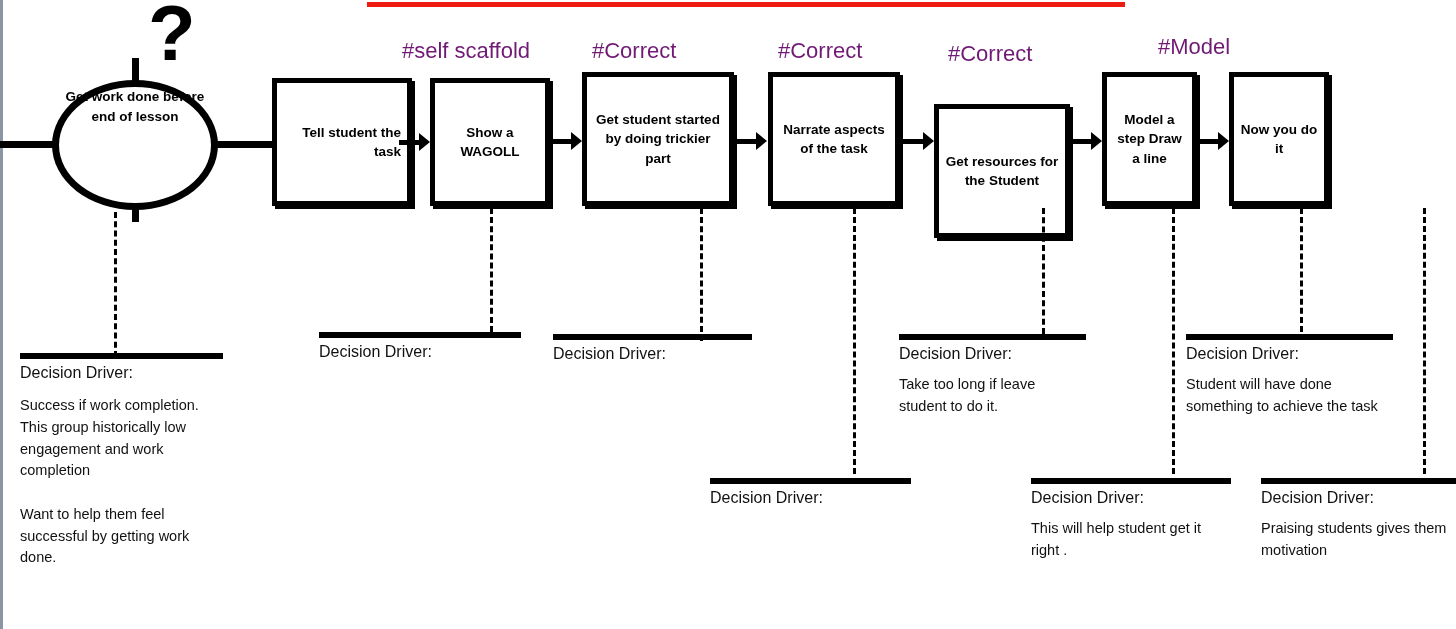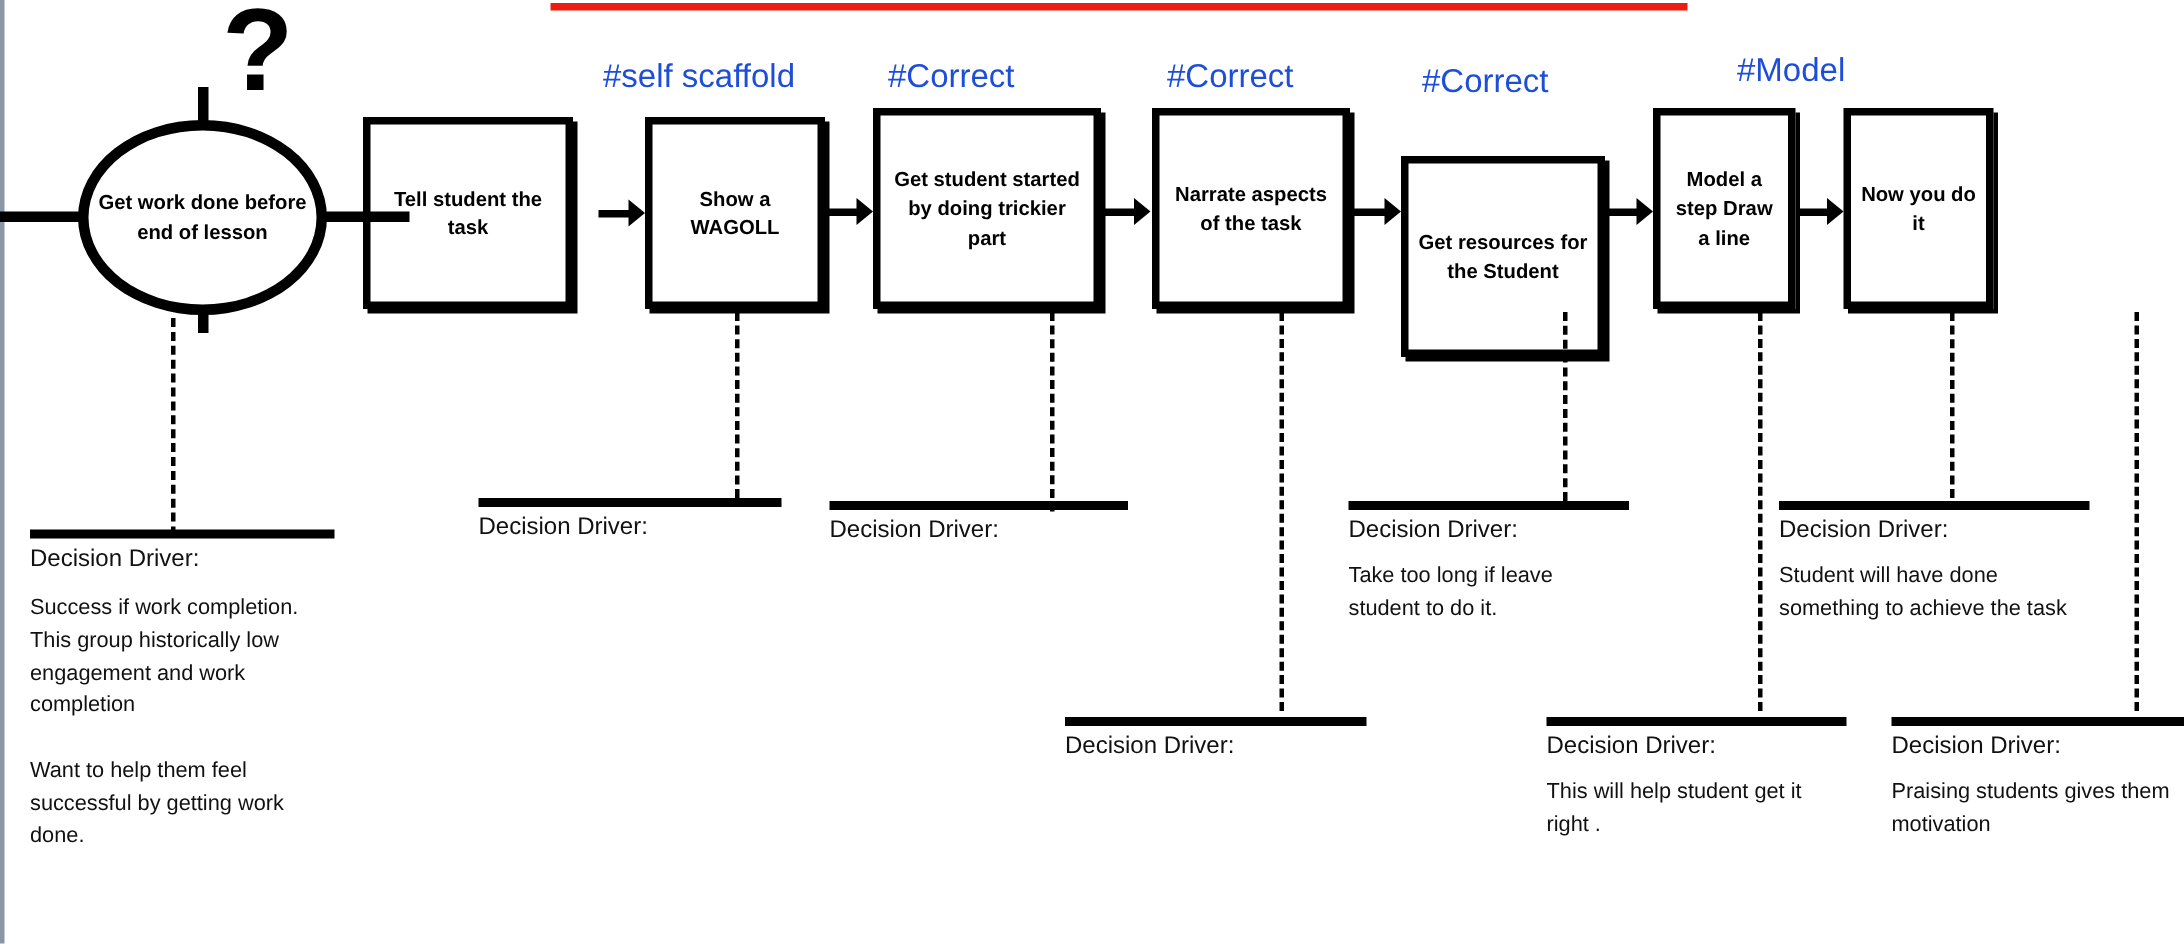--- a/index.html
+++ b/index.html
@@ -23,21 +23,21 @@
     position:absolute; left:367px; top:2px; width:758px; height:5px;
     background:#ee1c10;
   }
 
   
   .start-node { position:absolute; left:20px; top:70px; width:190px; height:142px; }
   .start-circle {
     position:absolute; left:32px; top:10px; width:166px; height:130px;
     border:7px solid #000; border-radius:50%;
     background:#fff;
-    display:flex; align-items:center; justify-content:center;
+    display:flex; justify-content:center;
     z-index:2;
   }
   .start-circle-label {
     font-size:13.5px; font-weight:bold; line-height:1.45;
     text-align:center; color:#000;
   }
   .cross-v {
     position:absolute; left:112px; top:-12px; width:7px; height:164px;
     background:#000; z-index:1;
   }
@@ -60,21 +60,21 @@
     text-align:center;
     font-weight:bold; font-size:13.5px; line-height:1.42;
     color:#000;
     padding:4px 6px;
     box-shadow: 3px 3px 0 #000;
   }
 
   
   .hashtag {
     position:absolute;
-    font-size:22px; color:#1d4ed8; white-space:nowrap;
+    font-size:22px; color:#701a75; white-space:nowrap;
     font-family:"Liberation Sans", sans-serif;
   }
 
   
   .arrow { position:absolute; height:5px; background:#000; }
   .arrow::after {
     content:""; position:absolute; right:-9px; top:-7px;
     border-top:9px solid transparent;
     border-bottom:9px solid transparent;
     border-left:11px solid #000;
@@ -119,21 +119,21 @@
     </div>
     <div class="qmark">?</div>
   </div>
 
   <div class="hashtag" style="left:402px; top:38px;">#self scaffold</div>
   <div class="hashtag" style="left:592px; top:38px;">#Correct</div>
   <div class="hashtag" style="left:778px; top:38px;">#Correct</div>
   <div class="hashtag" style="left:948px; top:41px;">#Correct</div>
   <div class="hashtag" style="left:1158px; top:34px;">#Model</div>
 
-  <div class="pbox" style="left:242px; top:78px; width:140px; height:128px;">
+  <div class="pbox" style="left:272px; top:78px; width:140px; height:128px;text-align:right;">
     <span>Tell student the task</span>
   </div>
 
   <div class="pbox" style="left:430px; top:78px; width:120px; height:128px;">
     <span>Show a WAGOLL</span>
   </div>
 
   <div class="pbox" style="left:582px; top:72px; width:152px; height:134px;">
     <span>Get student started by doing trickier part</span>
   </div>

